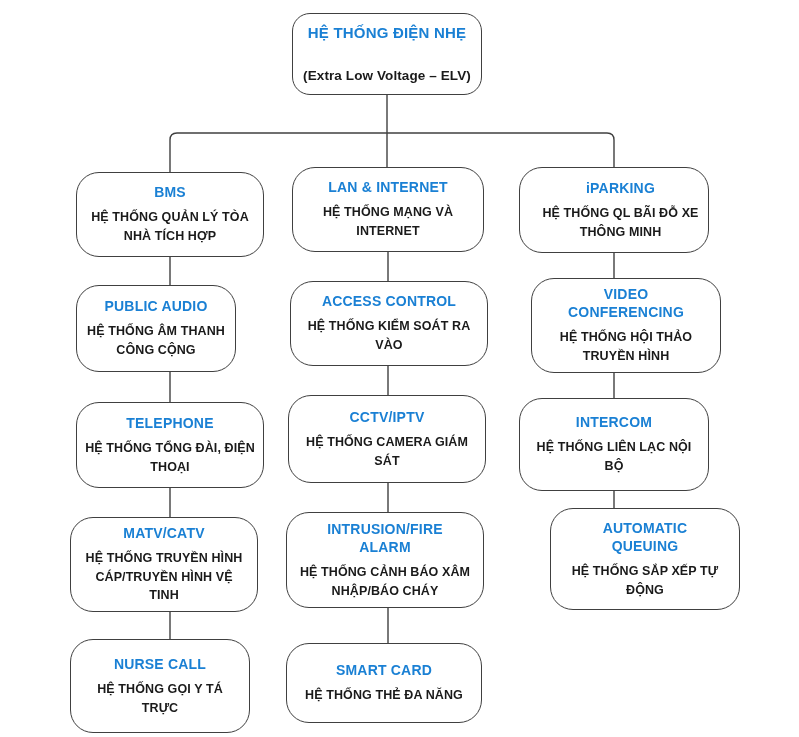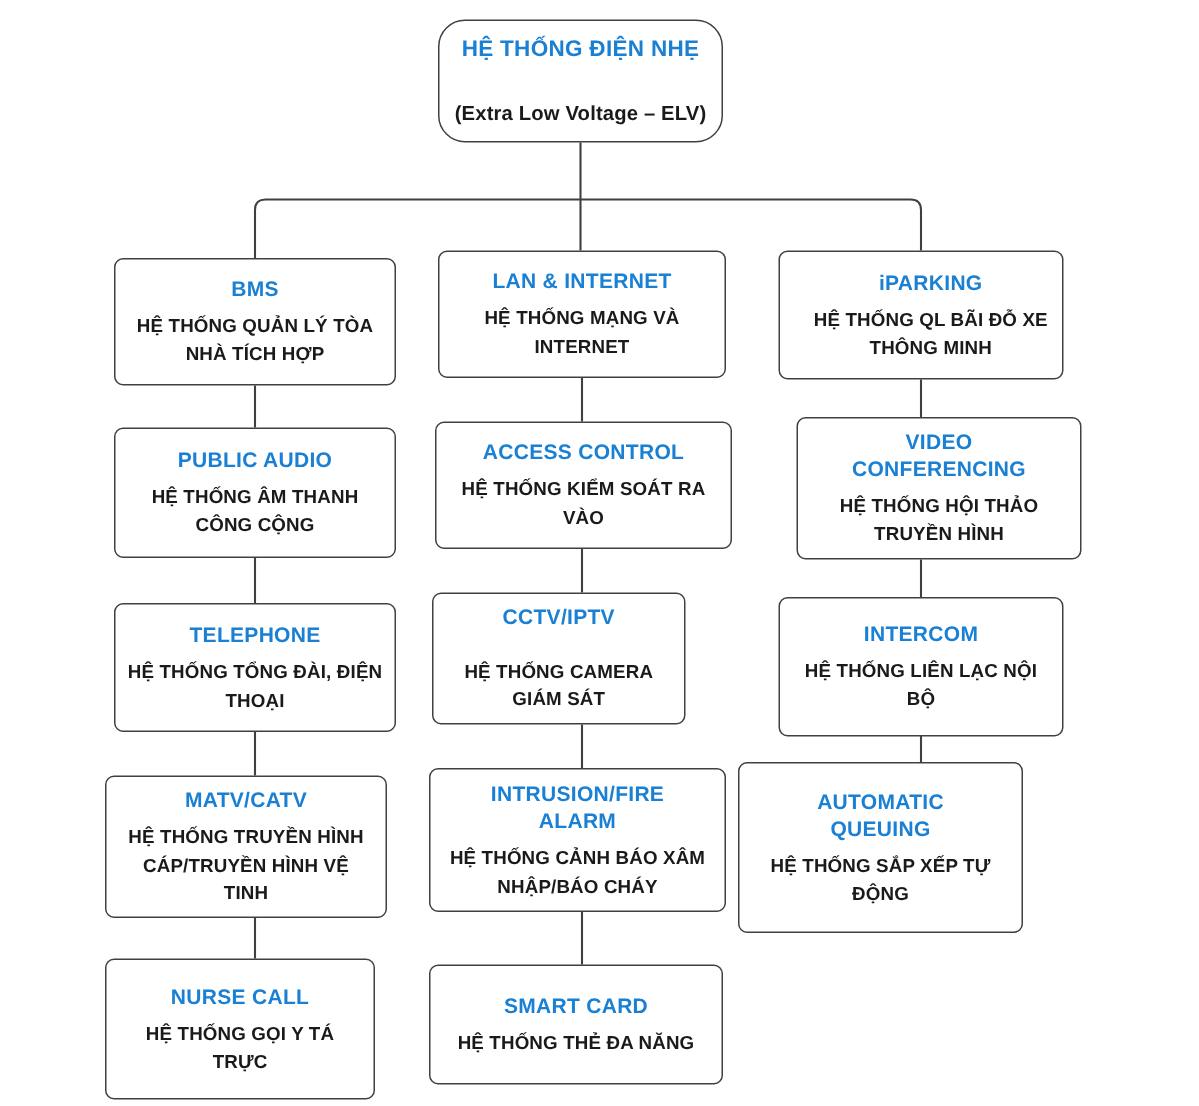--- a/index.html
+++ b/index.html
@@ -10,21 +10,21 @@
   }
   html,body{margin:0;padding:0;background:#fff;}
   body{font-family:"Liberation Sans","DejaVu Sans",sans-serif;}
   .canvas{
     position:relative;width:799px;height:737px;background:var(--bg);overflow:hidden;
   }
   svg.wires{position:absolute;left:0;top:0;width:799px;height:737px;}
   svg.wires path{stroke:var(--line);stroke-width:1.4;fill:none;}
   .node{
     position:absolute;box-sizing:border-box;
-    background:#fff;border:1.5px solid var(--line);border-radius:6px;
+    background:#fff;border:1.5px solid var(--line);border-radius:23px;
     display:flex;flex-direction:column;align-items:center;justify-content:center;
     gap:7px;padding:6px 8px;text-align:center;
   }
   .node .ntitle{
     color:var(--blue);font-weight:bold;font-size:14px;line-height:1.3;
     max-width:150px;letter-spacing:.2px;
   }
   .node .ndesc{
     color:var(--ink);font-weight:bold;font-size:12.5px;line-height:1.5;
     max-width:178px;letter-spacing:.1px;
@@ -57,21 +57,21 @@
 
   <div class="node root" style="left:292px;top:13px;width:190px;height:82px;">
     <div class="ntitle">HỆ THỐNG ĐIỆN NHẸ</div>
     <div class="ndesc">(Extra Low Voltage – ELV)</div>
   </div>
 
   <div class="node" style="left:76px;top:172px;width:188px;height:85px;">
     <div class="ntitle">BMS</div>
     <div class="ndesc">HỆ THỐNG QUẢN LÝ TÒA NHÀ TÍCH HỢP</div>
   </div>
-  <div class="node" style="left:76px;top:285px;width:188px;height:87px;">
+  <div class="node" style="left:76px;top:285px;width:160px;height:87px;">
     <div class="ntitle">PUBLIC AUDIO</div>
     <div class="ndesc">HỆ THỐNG ÂM THANH CÔNG CỘNG</div>
   </div>
   <div class="node" style="left:76px;top:402px;width:188px;height:86px;">
     <div class="ntitle">TELEPHONE</div>
     <div class="ndesc">HỆ THỐNG TỔNG ĐÀI, ĐIỆN THOẠI</div>
   </div>
   <div class="node" style="left:70px;top:517px;width:188px;height:95px;">
     <div class="ntitle">MATV/CATV</div>
     <div class="ndesc">HỆ THỐNG TRUYỀN HÌNH CÁP/TRUYỀN HÌNH VỆ TINH</div>
@@ -82,21 +82,21 @@
   </div>
 
   <div class="node" style="left:292px;top:167px;width:192px;height:85px;">
     <div class="ntitle">LAN &amp; INTERNET</div>
     <div class="ndesc">HỆ THỐNG MẠNG VÀ INTERNET</div>
   </div>
   <div class="node" style="left:290px;top:281px;width:198px;height:85px;">
     <div class="ntitle">ACCESS CONTROL</div>
     <div class="ndesc">HỆ THỐNG KIỂM SOÁT RA VÀO</div>
   </div>
-  <div class="node" style="left:288px;top:395px;width:169px;height:88px;justify-content:space-between;">
+  <div class="node" style="left:288px;top:395px;width:198px;height:88px;">
     <div class="ntitle">CCTV/IPTV</div>
     <div class="ndesc">HỆ THỐNG CAMERA GIÁM SÁT</div>
   </div>
   <div class="node" style="left:286px;top:512px;width:198px;height:96px;">
     <div class="ntitle">INTRUSION/FIRE ALARM</div>
     <div class="ndesc">HỆ THỐNG CẢNH BÁO XÂM NHẬP/BÁO CHÁY</div>
   </div>
   <div class="node" style="left:286px;top:643px;width:196px;height:80px;">
     <div class="ntitle">SMART CARD</div>
     <div class="ndesc">HỆ THỐNG THẺ ĐA NĂNG</div>
@@ -107,18 +107,18 @@
     <div class="ndesc">HỆ THỐNG QL BÃI ĐỖ XE THÔNG MINH</div>
   </div>
   <div class="node" style="left:519px;top:278px;width:190px;height:95px;margin-left:12px;">
     <div class="ntitle">VIDEO CONFERENCING</div>
     <div class="ndesc">HỆ THỐNG HỘI THẢO TRUYỀN HÌNH</div>
   </div>
   <div class="node" style="left:519px;top:398px;width:190px;height:93px;">
     <div class="ntitle">INTERCOM</div>
     <div class="ndesc">HỆ THỐNG LIÊN LẠC NỘI BỘ</div>
   </div>
-  <div class="node" style="left:492px;top:508px;width:190px;height:114px;">
+  <div class="node" style="left:550px;top:508px;width:190px;height:102px;">
     <div class="ntitle">AUTOMATIC QUEUING</div>
     <div class="ndesc">HỆ THỐNG SẮP XẾP TỰ ĐỘNG</div>
   </div>
 
 </div>
 
 </body></html>

